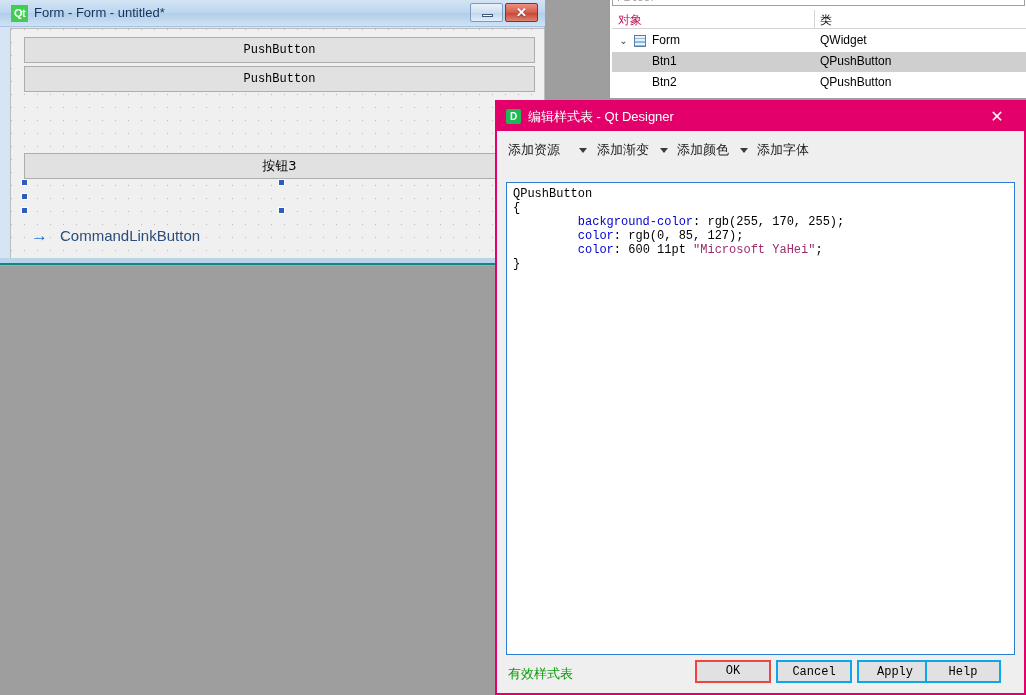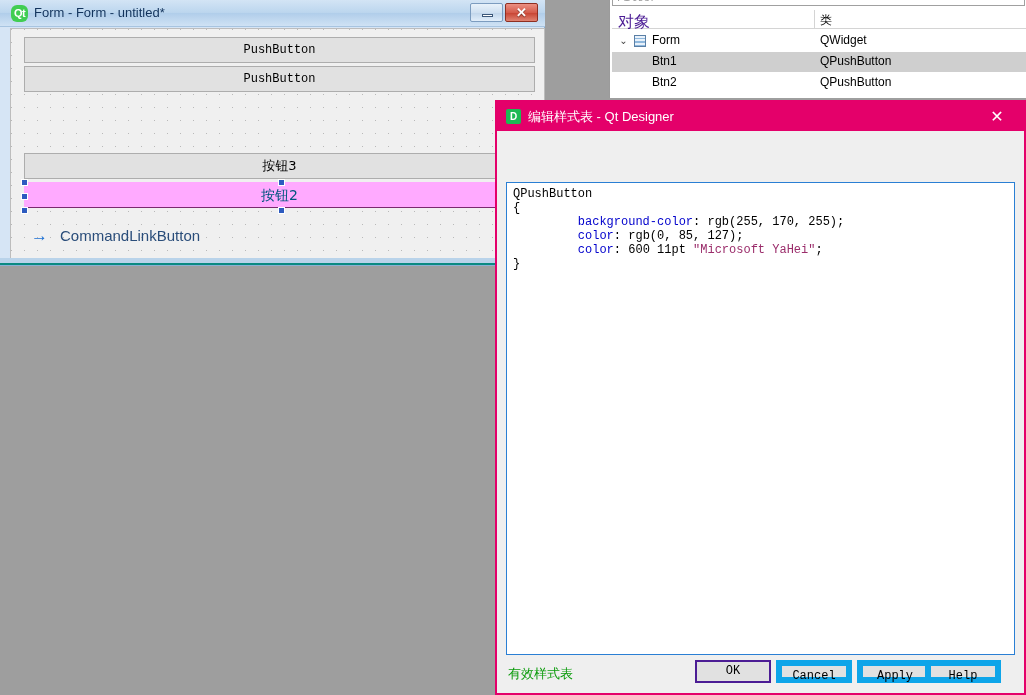--- a/index.html
+++ b/index.html
@@ -43,21 +43,21 @@
   .oi-header {
     position: absolute;
     left: 2px; top: 22px;
     width: 414px; height: 19px;
     background: #ffffff;
     border-bottom: 1px solid #d4d4d4;
     box-sizing: border-box;
   }
   .oi-header .col1 {
     position: absolute; left: 6px; top: 2px;
-    font-size: 16px; color: #4c1d95;
+    font-size: 12px; color: #be185d;
   }
   .oi-header .col2 {
     position: absolute; left: 208px; top: 2px;
     font-size: 12px; color: #000;
   }
   .oi-header .divider {
     position: absolute; left: 202px; top: 0; width: 1px; height: 19px;
     background: #d4d4d4;
   }
   .oi-row {
@@ -100,21 +100,21 @@
     left: 0; top: 0;
     width: 545px; height: 27px;
     background: linear-gradient(#d3e4f5, #bcd6ee 48%, #b0cdea 50%, #cfe2f4);
     border-bottom: 1px solid #a7c4e0;
     box-sizing: border-box;
   }
   .qt-logo {
     position: absolute; left: 11px; top: 5px;
     width: 17px; height: 17px;
     background: #41cd52;
-    border-radius: 6px;
+    border-radius: 0;
     color: #ffffff;
     font-size: 11px; font-weight: bold;
     line-height: 17px; text-align: center;
     letter-spacing: -0.5px;
   }
   #form-title-text {
     position: absolute; left: 34px; top: 5px;
     font-size: 13px; color: #12335c;
   }
   .win-btn {
@@ -289,30 +289,30 @@
   #valid-label {
     position: absolute;
     left: 11px; top: 563px;
     font-size: 13px; color: #0a9b0a;
   }
   .dlg-btn {
     position: absolute;
     top: 558px;
     width: 76px; height: 23px;
     background: #e1e1e1;
-    border: 6px solid #0ea5e9;
+    border: 2px solid #0ea5e9;
     box-sizing: border-box;
     font-family: "Liberation Mono", monospace;
     font-size: 12px;
     color: #000;
     text-align: center;
     line-height: 21px;
   }
   .dlg-btn.default {
-    border: 2px solid #4c1d95;
+    border: 2px solid #ef4444;
     line-height: 19px;
     text-align: center;
   }
 </style>
 </head>
 <body>
 
 <div id="root">
 
   <div id="object-inspector">
@@ -353,21 +353,20 @@
       </div>
       <div class="win-btn" id="btn-close">
         <span class="glyph">✕</span>
       </div>
     </div>
 
     <div id="form-canvas">
       <div class="pb" style="top:8px;">PushButton</div>
       <div class="pb" style="top:37px;">PushButton</div>
       <div class="pb cn" style="top:124px;">按钮3</div>
-      <div class="pb cn selected" style="top:153px;">按钮2</div>
 
       <span class="handle" style="left:10px; top:150px;"></span>
       <span class="handle" style="left:267px;top:150px;"></span>
       <span class="handle" style="left:10px; top:164px;"></span>
       <span class="handle" style="left:10px; top:178px;"></span>
       <span class="handle" style="left:267px;top:178px;"></span>
 
       <div id="command-link">
         <span class="arrow">→</span>
         <span class="cl-label">CommandLinkButton</span>
@@ -378,20 +377,32 @@
   </div>
 
   <div id="styledlg">
 
     <div id="dlg-titlebar">
       <div class="dlg-icon">D</div>
       <div id="dlg-title-text">编辑样式表 - Qt Designer</div>
       <div id="dlg-close">✕</div>
     </div>
 
+    <div id="dlg-toolbar">
+      <span class="tb-item" style="left:11px;">添加资源</span>
+      <span class="tb-caret" style="left:82px;"></span>
+
+      <span class="tb-item" style="left:100px;">添加渐变</span>
+      <span class="tb-caret" style="left:163px;"></span>
+
+      <span class="tb-item" style="left:180px;">添加颜色</span>
+      <span class="tb-caret" style="left:243px;"></span>
+
+      <span class="tb-item" style="left:260px;">添加字体</span>
+    </div>
 
     <div id="code-editor"><span class="tok-sel">QPushButton</span>
 <span class="tok-brace">{</span>
     <span class="tok-prop">background-color</span>: <span class="tok-val">rgb(255, 170, 255)</span>;
     <span class="tok-prop">color</span>: <span class="tok-val">rgb(0, 85, 127)</span>;
     <span class="tok-prop">color</span>: <span class="tok-val">600 11pt </span><span class="tok-str">"Microsoft YaHei"</span>;
 <span class="tok-brace">}</span></div>
 
     <div id="valid-label">有效样式表</div>
 

